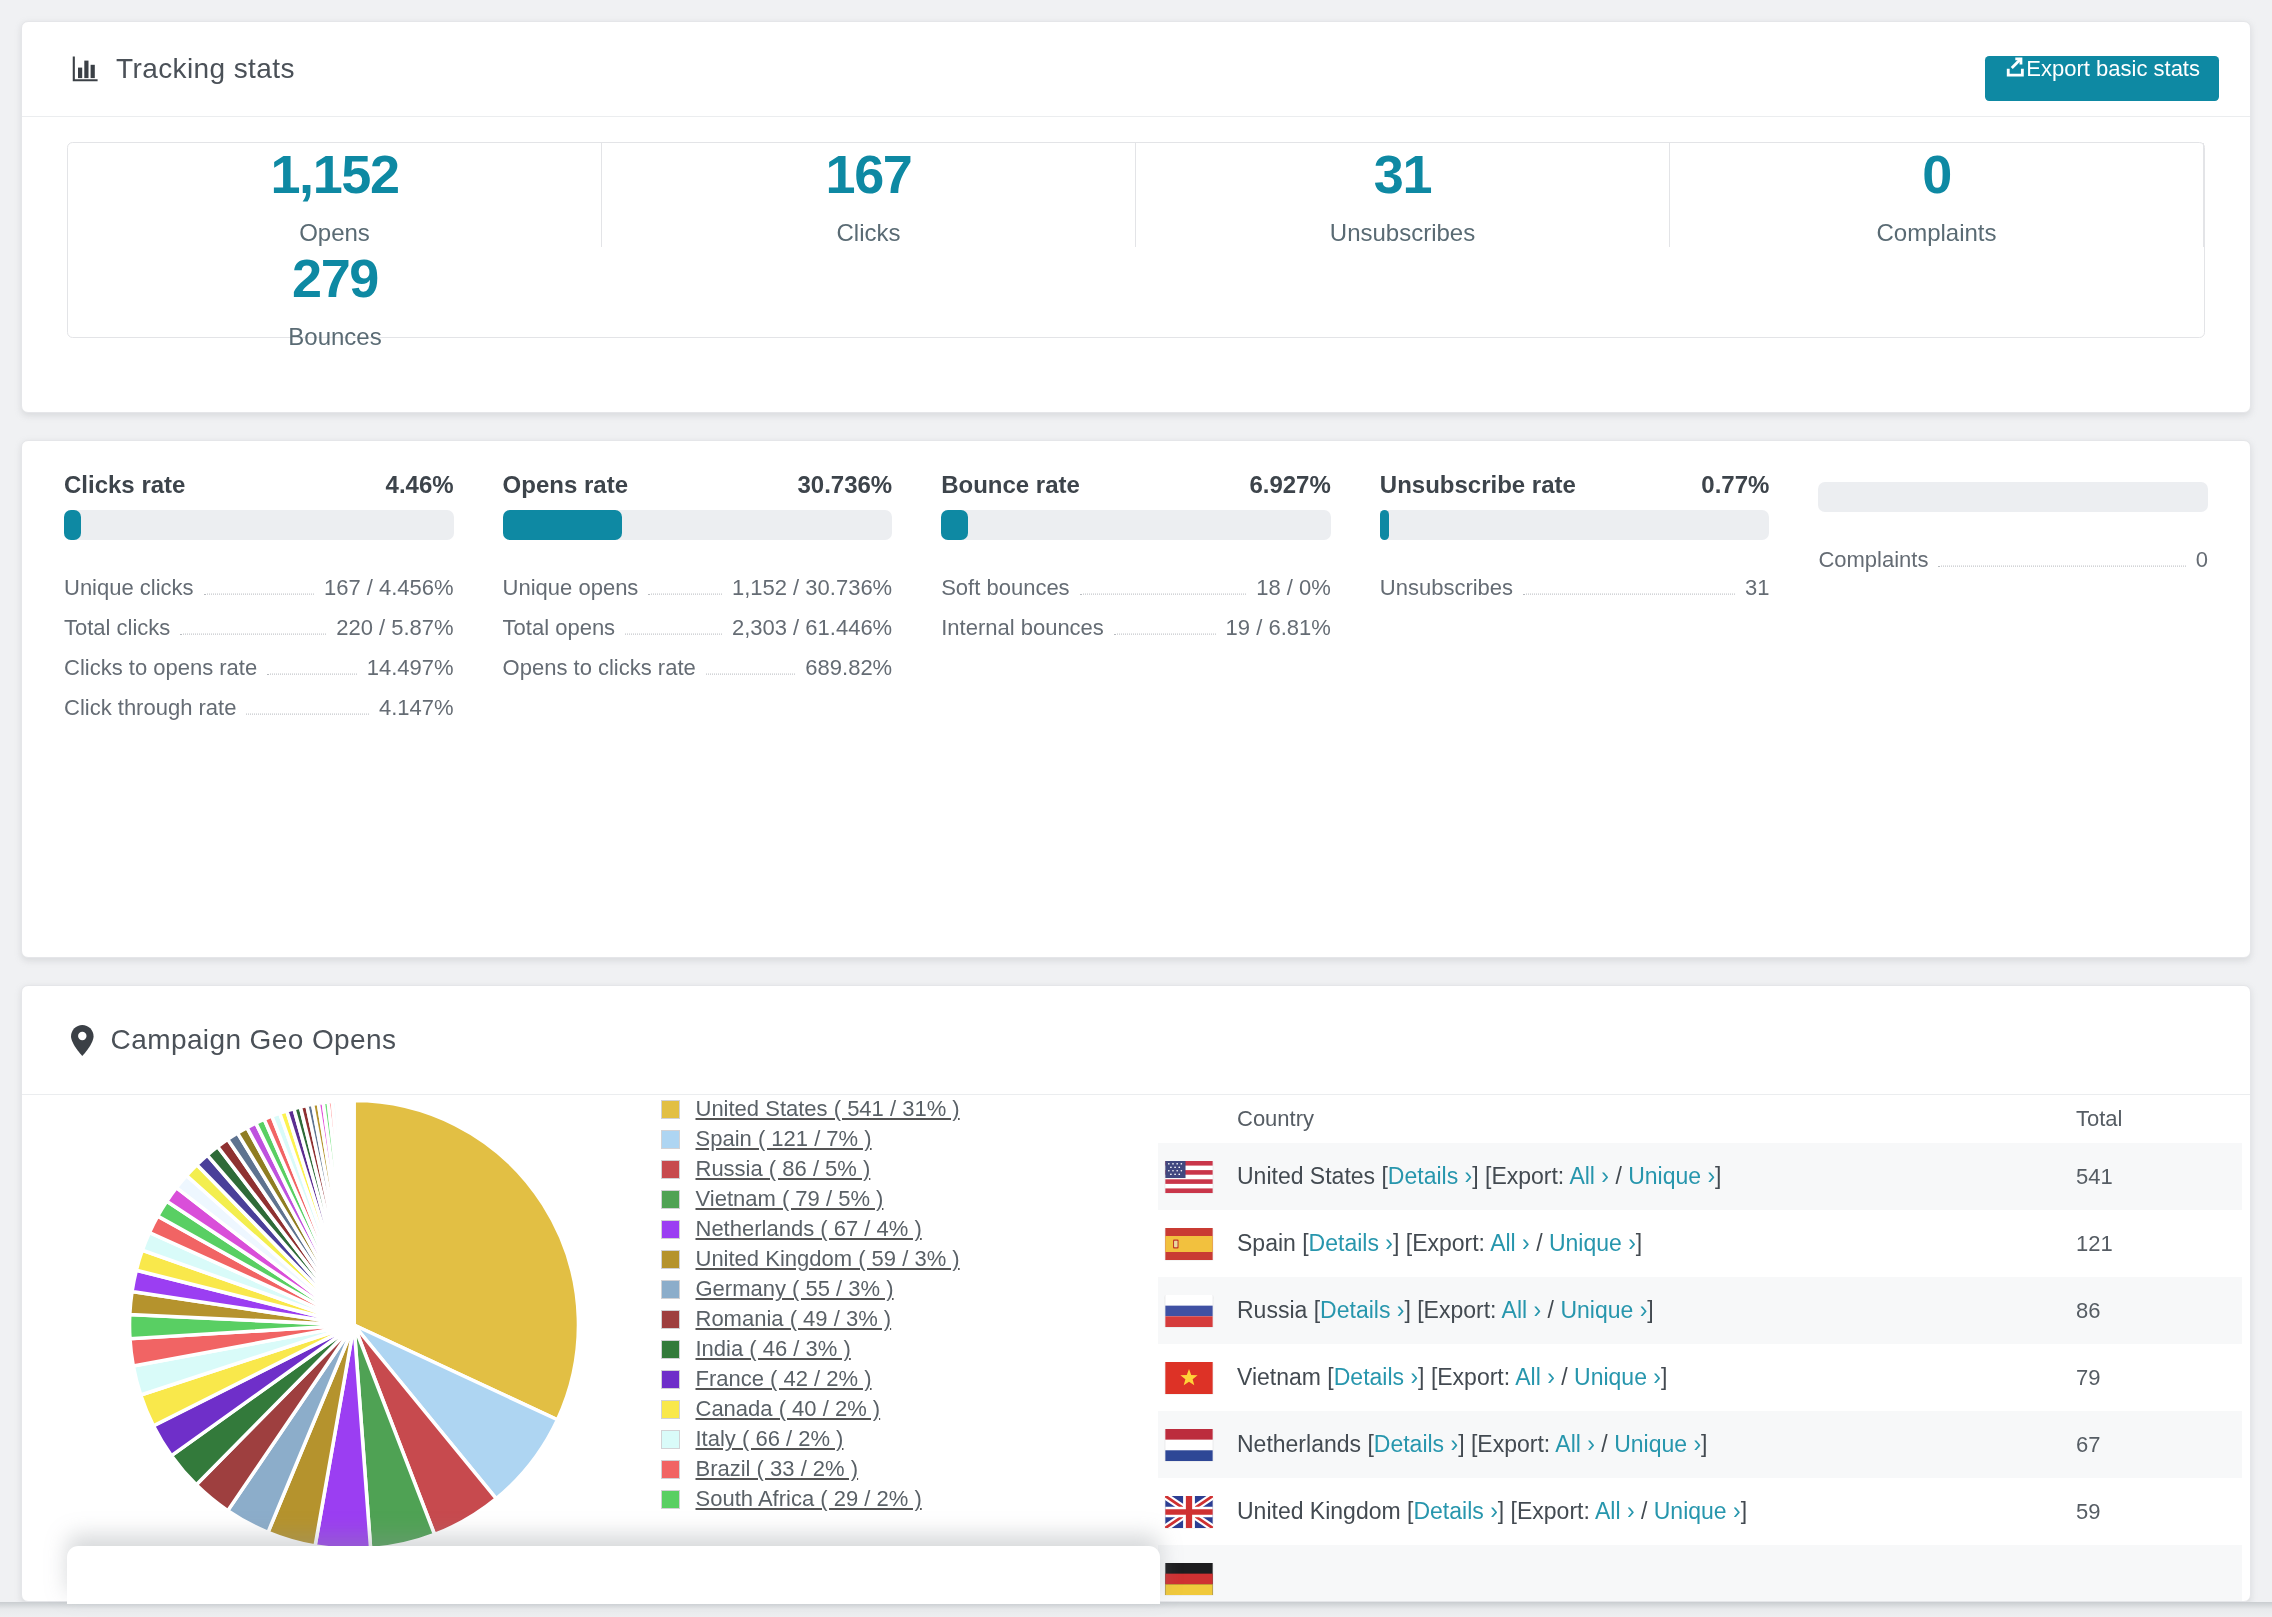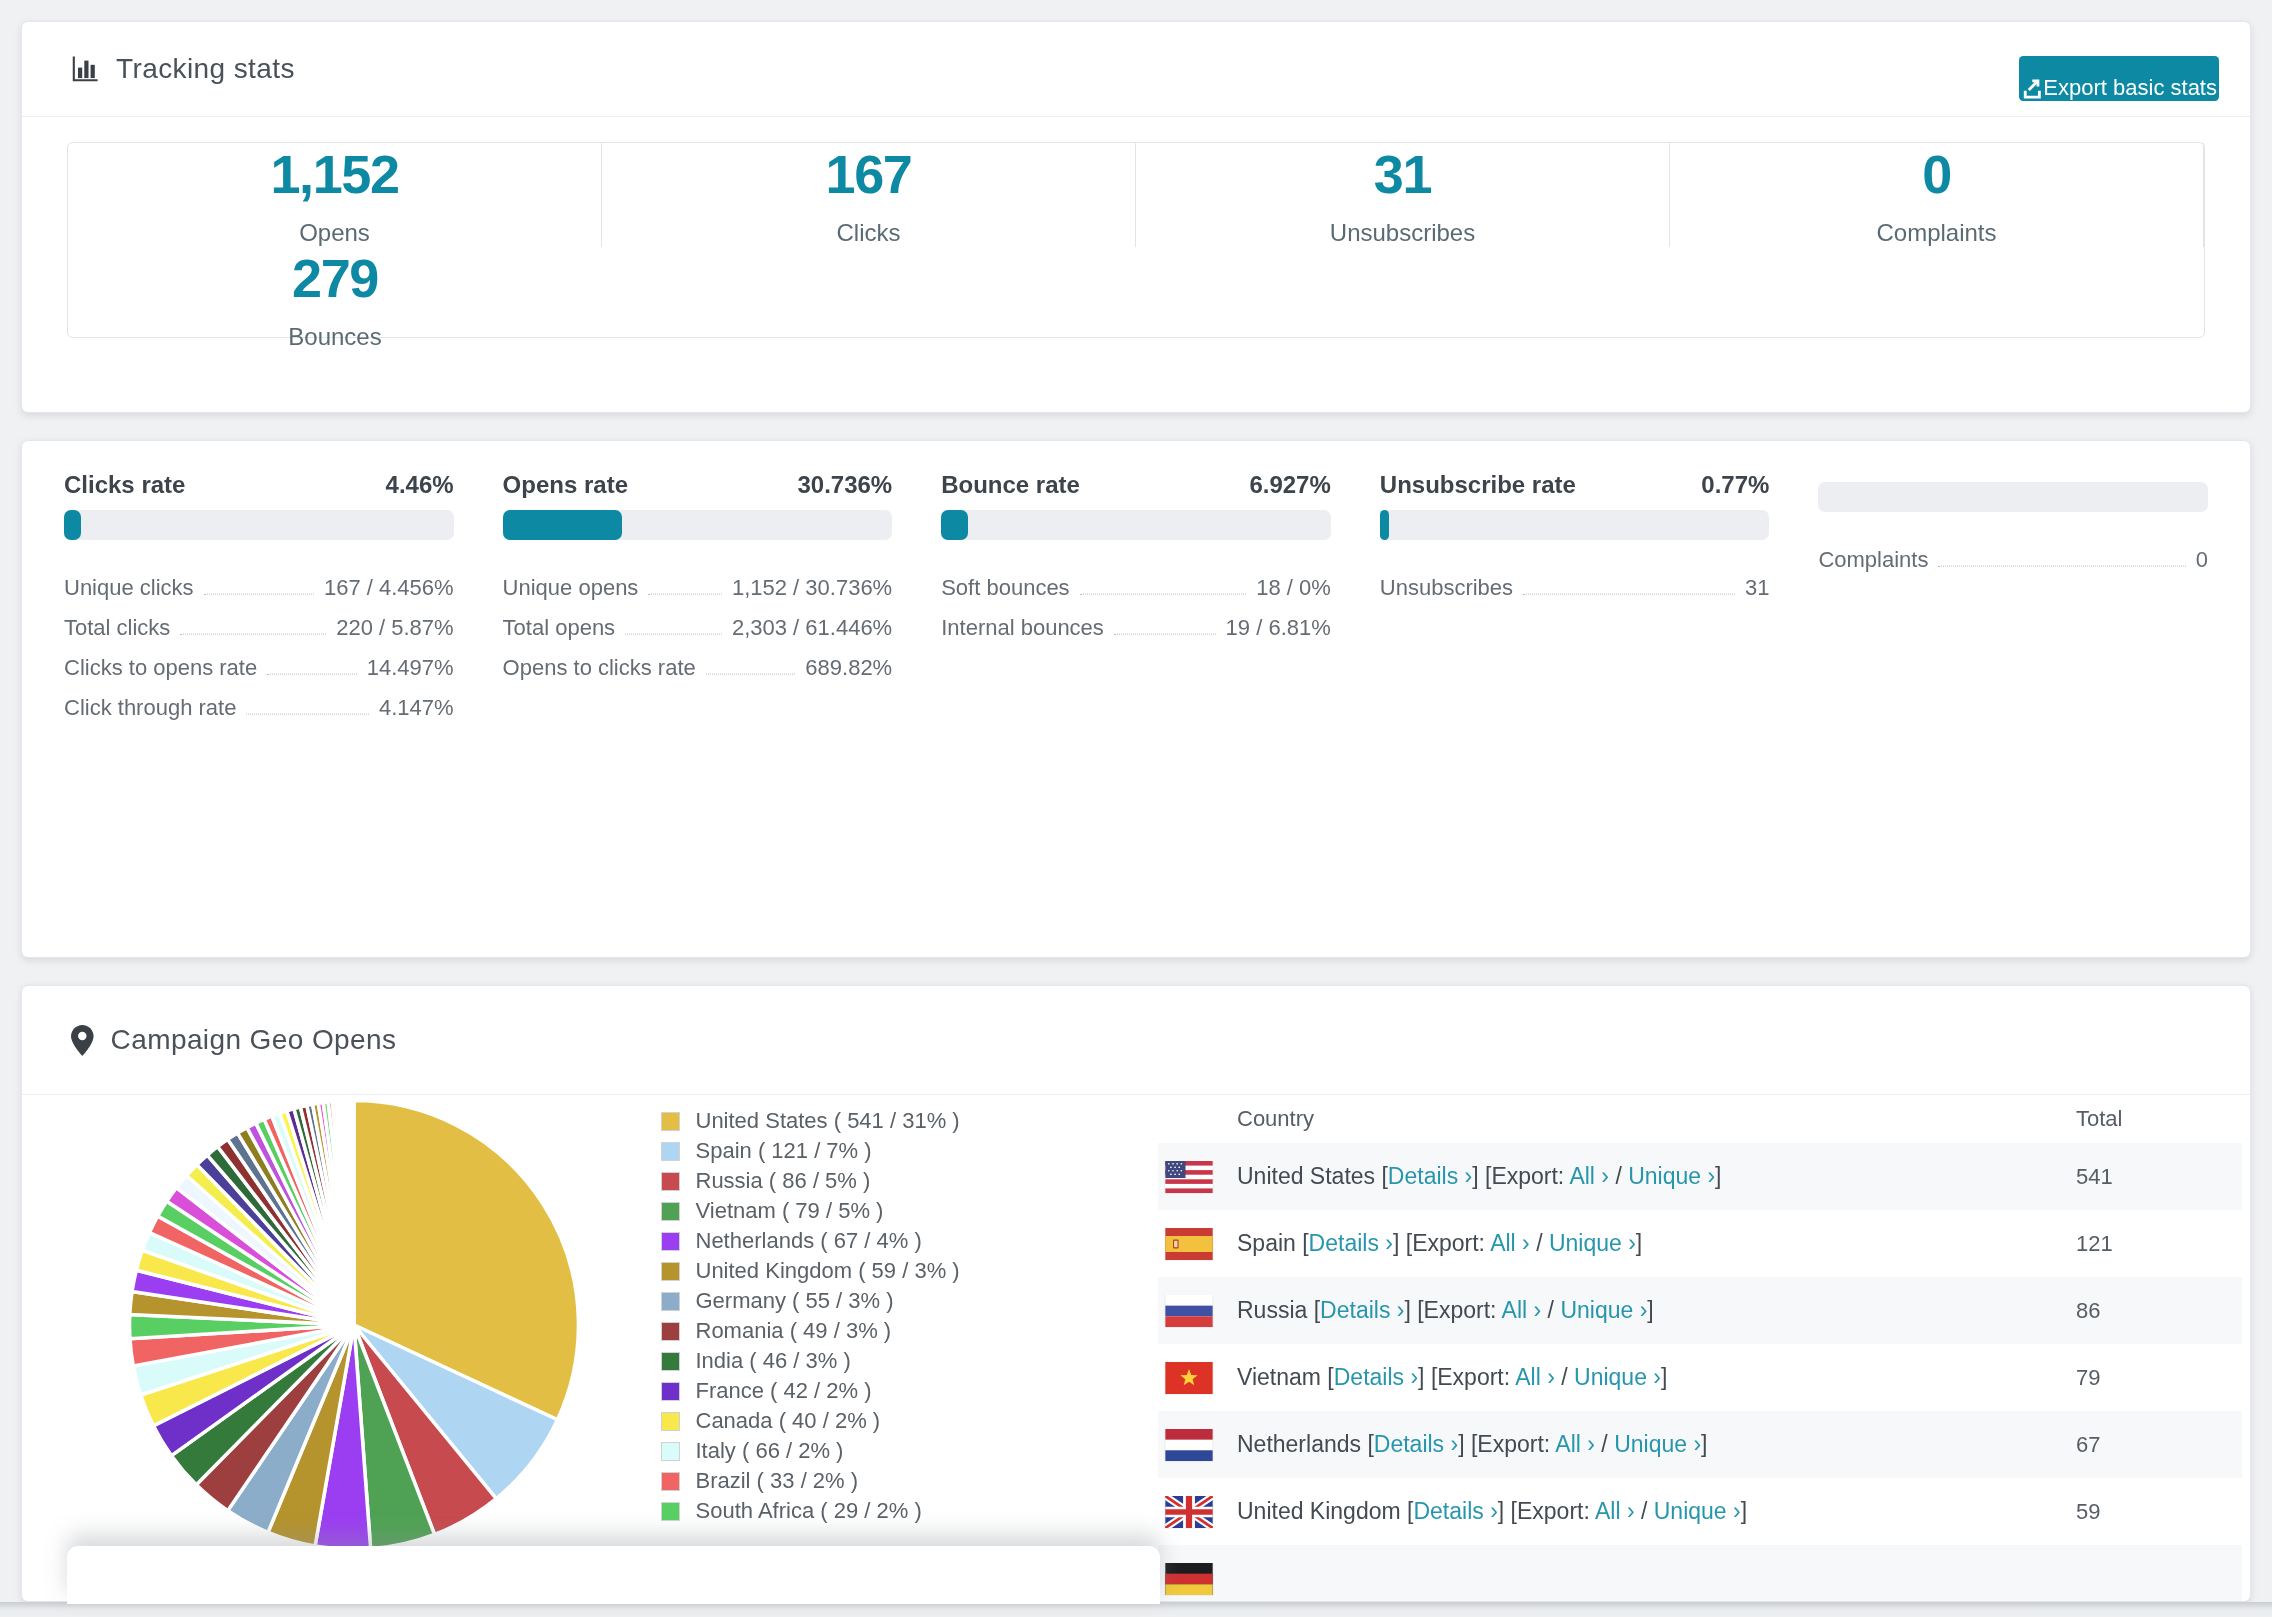--- a/index.html
+++ b/index.html
@@ -11,24 +11,24 @@
   #card-tracking { top:21px; height:392px; }
   #card-rates   { top:440px; height:518px; padding:30px 42px 0; }
   #card-geo     { top:985px; height:617px; overflow:hidden; }
 
   .card-header { position:relative; display:flex; align-items:center; height:95px; padding:0 49px;
                  border-bottom:1.4px solid #ebedef; }
   #card-geo .card-header { height:109px; }
   .hdr-icon { display:inline-flex; margin-right:17px; }
   .hdr-title { font-size:28px; color:#4b5158; letter-spacing:0.4px; }
 
-  .export-btn { position:absolute; right:31px; top:34px; height:45px; padding:0 2px;
+  .export-btn { position:absolute; right:31px; top:34px; height:45px; padding:0 19px;
                 background:#0e89a3; color:#fff; border:none; border-radius:4.2px;
                 font-family:"Liberation Sans",sans-serif; font-size:22px; display:flex;
-                align-items:flex-end; gap:0; cursor:pointer; }
+                align-items:flex-start; gap:0; cursor:pointer; }
 
   .stats-box { margin:25.4px 45px 0; height:196px; border:1.4px solid #e3e4e7; border-radius:5.6px;
                display:grid; grid-template-columns:repeat(4,1fr); background:#fff; }
   .stat-cell { display:flex; flex-direction:column; align-items:center; justify-content:center;
                gap:14px; border-right:1.4px solid #e3e4e7; }
   .stat-cell:last-child { border-right:none; }
   .stat-value { font-size:54px; font-weight:700; letter-spacing:-1.4px; color:#0e89a3; }
   .stat-label { font-size:24px; color:#5a6b74; }
 
   #rates-grid { display:grid; grid-template-columns:repeat(5,1fr); column-gap:49px; row-gap:40px; }
@@ -37,21 +37,21 @@
   .rate-percent { font-size:24px; font-weight:700; color:#3d444b; }
   .bar-track { height:30px; background:#eceef1; border-radius:7px; margin-top:11.3px; }
   .bar-fill { height:100%; background:#0e89a3; border-radius:7px; }
   .rate-rows { margin-top:21px; }
   .rate-row { display:flex; align-items:flex-end; height:40px; font-size:22px; color:#656c74; }
   .rate-row .leader { flex:1; border-bottom:1.4px dotted #b7babe; margin:0 10px; transform:translateY(-6.4px); }
   .rate-row .rlabel { white-space:nowrap; }
   .rate-row .rvalue { white-space:nowrap; }
 
   #geo-pie { position:absolute; left:92px; top:99px; width:480px; height:480px; }
-  #geo-legend { position:absolute; left:639px; top:120px; }
+  #geo-legend { position:absolute; left:639px; top:108px;text-decoration:underline; }
   .legend-item { display:flex; align-items:center; height:30px; gap:15.5px; cursor:pointer; }
   .legend-swatch { width:19px; height:19px; border:1.4px solid #d2d2d5; padding:2.1px; background-clip:content-box; flex:none; }
   .legend-label { font-size:22px; color:#5a6167; white-space:nowrap; }
 
   #geo-table { position:absolute; left:1136px; top:109px; width:1084px; }
   .thead { position:relative; height:48px; display:flex; align-items:center; padding-left:79px;
            font-size:22px; color:#565d64; }
   .col-total { position:absolute; left:918px; }
   .trow { position:relative; height:67px; display:flex; align-items:center; padding-left:7px; }
   .trow:nth-child(odd) { background:#f7f8f9; }

